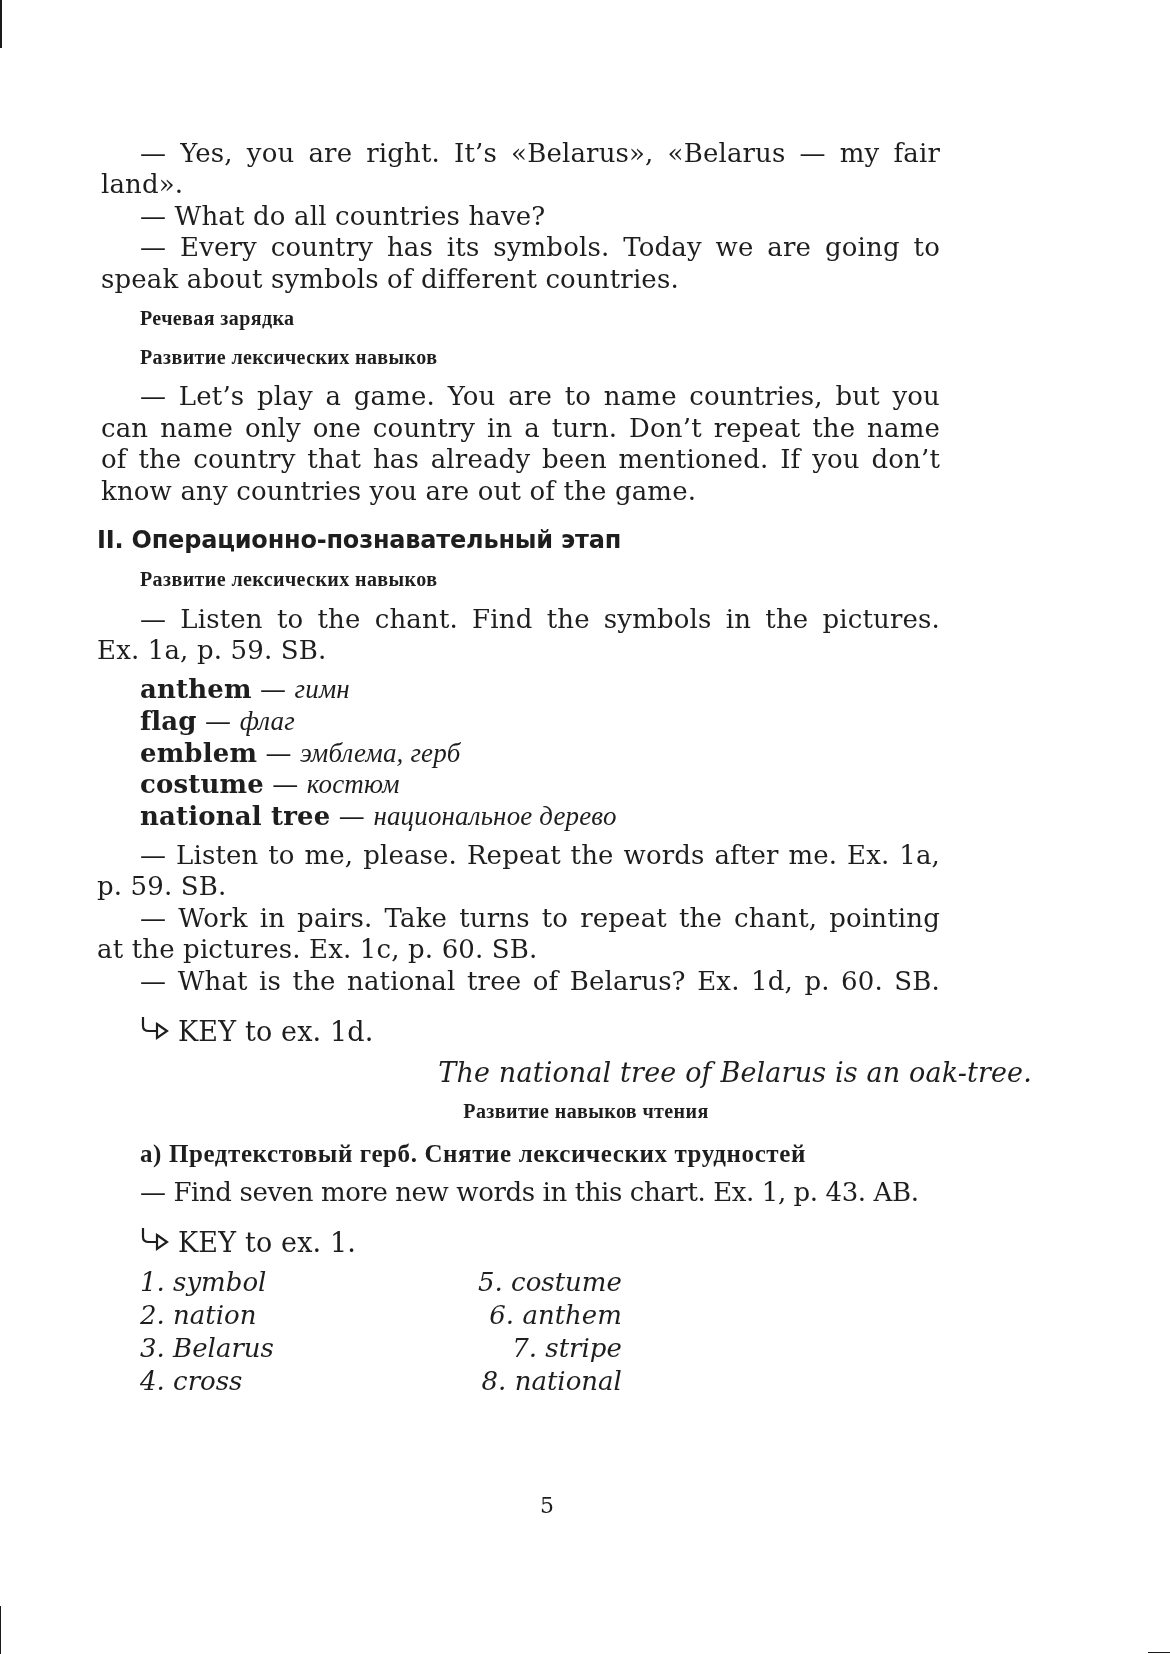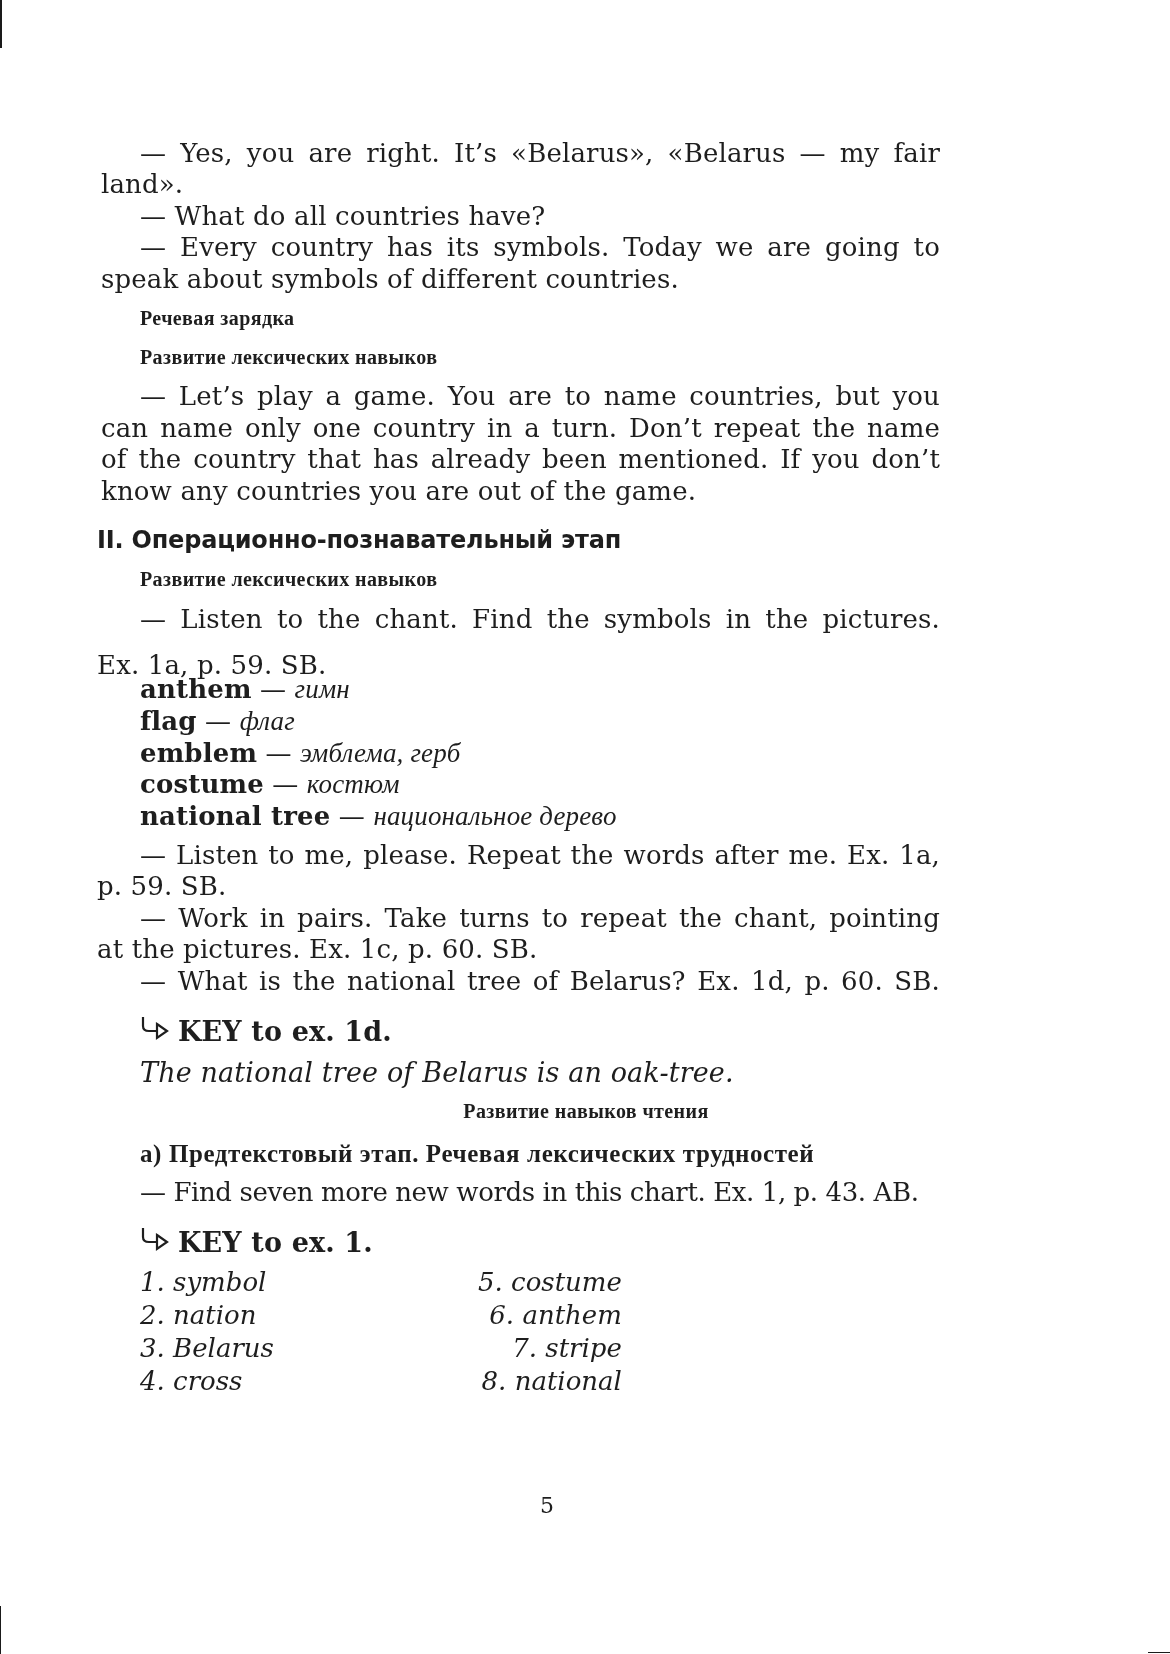--- a/index.html
+++ b/index.html
@@ -31,41 +31,41 @@
       white-space: nowrap;
       font-size: 26px;
       line-height: 33px;
       letter-spacing: 0.15px;
     }
     .justify {
       text-align: justify;
       text-align-last: justify;
     }
     .ind { left: 146px; width: 847px; }
-    .it { font-style: italic; }
+    .it { font-style: italic; text-align: right; }
     .h-rus {
       font-family: "Liberation Serif", "DejaVu Serif", serif;
       font-weight: bold;
       font-size: 20px;
       letter-spacing: 0.4px;
     }
     .h-section {
       font-family: "DejaVu Sans", "Liberation Sans", sans-serif;
       font-weight: bold;
       font-size: 24px;
       letter-spacing: -0.2px;
     }
     .vocab-word { font-weight: bold; }
     .vocab-trans {
       font-style: italic;
       font-family: "Liberation Serif", "DejaVu Serif", serif;
       font-size: 27px;
     }
     .key-line {
-      font-weight: bold;
+      font-weight: normal;
       font-size: 27px;
     }
     .key-icon {
       display: inline-block;
       width: 32px;
       height: 28px;
       vertical-align: -2px;
       margin-right: 6px;
     }
     .key-list {
@@ -107,21 +107,21 @@
 <div class="ln h-rus" style="top:302px; left:140px;">Речевая зарядка</div>
 <div class="ln h-rus" style="top:341px; left:140px;">Развитие лексических навыков</div>
 <div class="ln justify" style="top:380px; left:140px; width:800px;">— Let’s play a game. You are to name countries, but you</div>
 <div class="ln justify" style="top:412px; width:839px;">can name only one country in a turn. Don’t repeat the name</div>
 <div class="ln justify" style="top:443px; width:839px;">of the country that has already been mentioned. If you don’t</div>
 <div class="ln" style="top:475px;">know any countries you are out of the game.</div>
 
 <div class="ln h-section" style="top:524px; left:97px;">II.  Операционно-познавательный этап</div>
 <div class="ln h-rus" style="top:563px; left:140px;">Развитие лексических навыков</div>
 <div class="ln justify" style="top:603px; left:140px; width:800px;">— Listen to the chant. Find the symbols in the pictures.</div>
-<div class="ln" style="top:634px; left:97px;margin-top:15px;">Ex. 1a, p. 59. SB.</div>
+<div class="ln" style="top:634px; left:97px;">Ex. 1a, p. 59. SB.</div>
 
 <div class="ln" style="top:673px; left:140px;">
   <span class="vocab-word">anthem</span><span> — </span><span class="vocab-trans">гимн</span>
 </div>
 <div class="ln" style="top:705px; left:140px;">
   <span class="vocab-word">flag</span><span> — </span><span class="vocab-trans">флаг</span>
 </div>
 <div class="ln" style="top:737px; left:140px;">
   <span class="vocab-word">emblem</span><span> — </span><span class="vocab-trans">эмблема, герб</span>
 </div>
@@ -140,21 +140,21 @@
 
 <div class="ln key-line" style="top:1015px; left:140px;">
   <svg class="key-icon" viewBox="0 0 32 28">
     <path d="M3 2 L3 11 Q3 16 9 16 L18 16" fill="none" stroke="#1e1e1e" stroke-width="2.2"></path>
     <path d="M17 9 L27 16 L17 23 Z" fill="none" stroke="#1e1e1e" stroke-width="2.2" stroke-linejoin="miter"></path>
   </svg><span>KEY to ex. 1d.</span>
 </div>
 <div class="ln it" style="top:1056px; left:140px; font-size:27px;">The national tree of Belarus is an oak-tree.</div>
 
 <div class="ln h-rus" style="top:1095px; left:140px;text-align:center;">Развитие навыков чтения</div>
-<div class="ln h-rus" style="top:1137px; left:140px; font-size:25px; letter-spacing:0.6px;">а) Предтекстовый этап. Речевая лексических трудностей</div>
+<div class="ln h-rus" style="top:1137px; left:140px; font-size:25px; letter-spacing:0.6px;">а) Предтекстовый герб. Снятие лексических трудностей</div>
 <div class="ln" style="top:1176px; left:140px; letter-spacing:-0.4px;">— Find seven more new words in this chart. Ex. 1, p. 43. AB.</div>
 
 <div class="ln key-line" style="top:1226px; left:140px;">
   <svg class="key-icon" viewBox="0 0 32 28">
     <path d="M3 2 L3 11 Q3 16 9 16 L18 16" fill="none" stroke="#1e1e1e" stroke-width="2.2"></path>
     <path d="M17 9 L27 16 L17 23 Z" fill="none" stroke="#1e1e1e" stroke-width="2.2" stroke-linejoin="miter"></path>
   </svg><span>KEY to ex. 1.</span>
 </div>
 
 <div class="key-list" style="top:1266px;">

